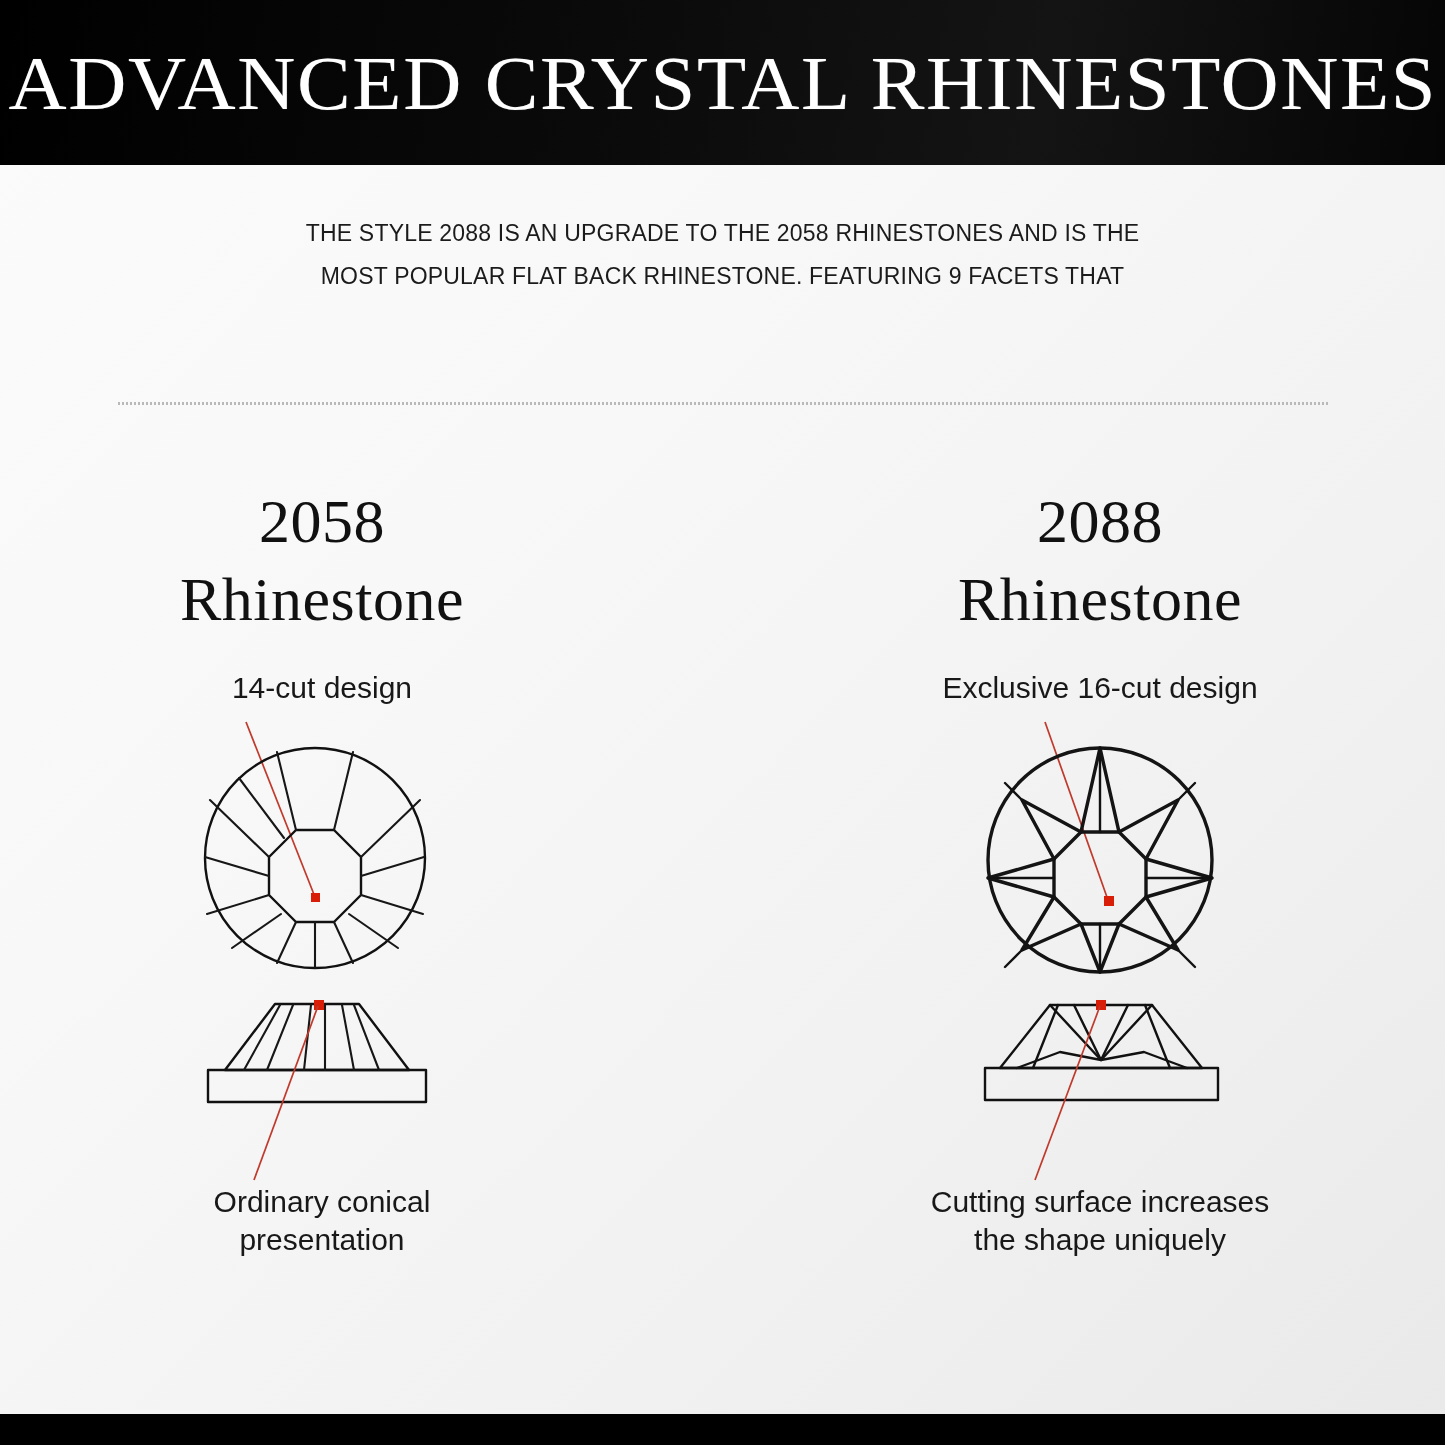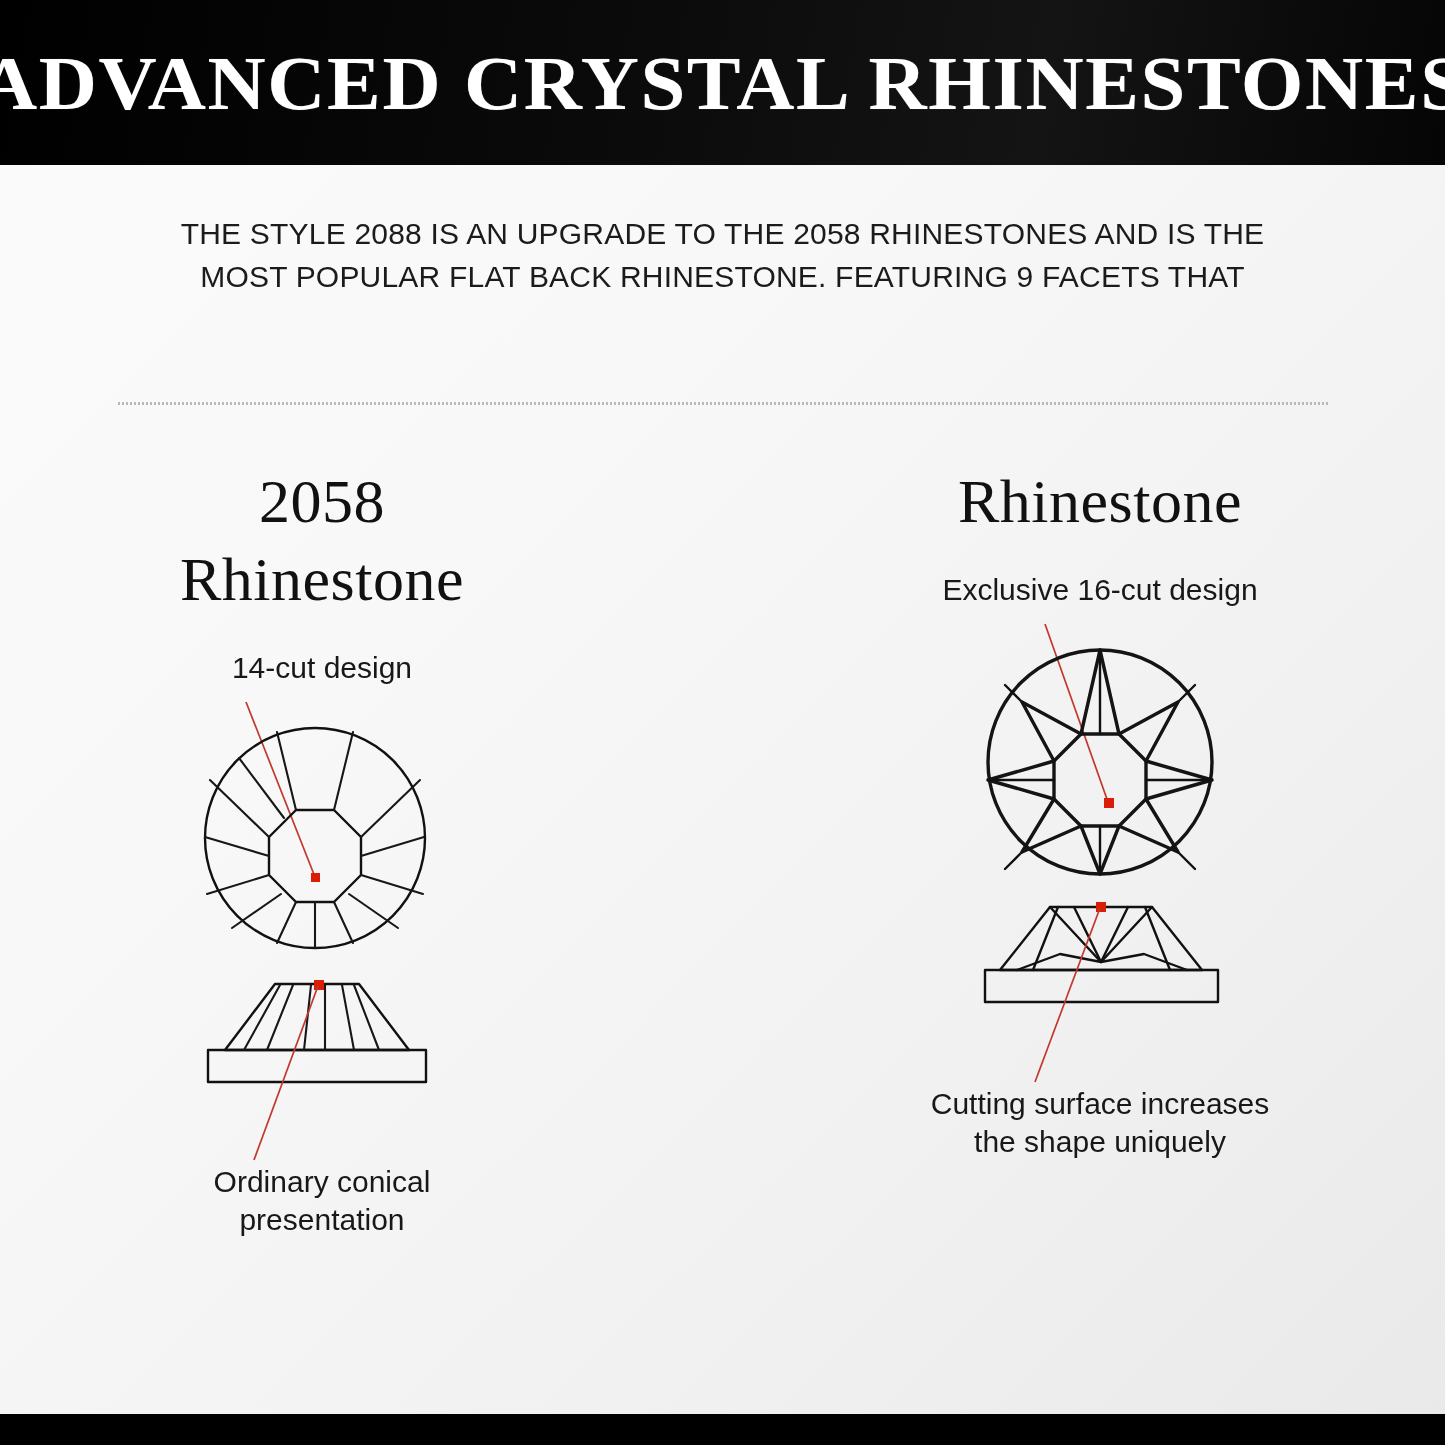--- a/index.html
+++ b/index.html
@@ -26,21 +26,20 @@
   #header-banner {
     position: absolute;
     left: 0;
     top: 0;
     width: 1445px;
     height: 165px;
     background: linear-gradient(100deg, #000000 0%, #0b0b0b 45%, #141414 72%, #050505 100%);
     display: flex;
     align-items: center;
     justify-content: center;
-    font-weight: bold;
   }
   #header-title {
     font-family: "Liberation Serif", "DejaVu Serif", serif;
     color: #ffffff;
     font-size: 76px;
     letter-spacing: 1.5px;
     line-height: 1;
     white-space: nowrap;
     transform: scaleX(1.06);
     text-shadow: 0 0 1px rgba(255,255,255,0.35);
@@ -48,21 +47,21 @@
 
   
   #intro-block {
     position: absolute;
     left: 95px;
     top: 212px;
     width: 1255px;
     text-align: center;
   }
   .intro-line {
-    font-size: 30px;
+    font-size: 23px;
     color: #1b1b1b;
     line-height: 43px;
     letter-spacing: 0.2px;
     white-space: nowrap;
   }
 
   
   #divider {
     position: absolute;
     left: 118px;
@@ -85,20 +84,21 @@
   }
   #column-left  { left: 22px; }
   #column-right { left: 800px; }
 
   .stone-heading {
     font-family: "Liberation Serif", "DejaVu Serif", serif;
     color: #111111;
     font-size: 62px;
     line-height: 78px;
     letter-spacing: 0.5px;
+    margin-top: 20px;
   }
   .stone-heading .code-line { display: block; }
   .stone-heading .word-line { display: block; }
 
   
   .figure-area {
     position: relative;
     width: 600px;
     height: 640px;
     margin-top: 22px;
@@ -223,20 +223,21 @@
 
         <text class="anno-text" x="300" y="552" text-anchor="middle">Ordinary conical</text>
         <text class="anno-text" x="300" y="590" text-anchor="middle">presentation</text>
       </svg>
     </div>
   </div>
 
   <div class="column" id="column-right">
 
     <div class="stone-heading">
+      <span class="code-line">2088</span>
       <span class="word-line">Rhinestone</span>
     </div>
 
     <div class="figure-area">
       <svg width="600" height="640" viewBox="0 0 600 640" xmlns="http://www.w3.org/2000/svg">
 
         <text class="anno-text" x="300" y="38" text-anchor="middle">Exclusive 16-cut design</text>
 
         <line class="leader" x1="245" y1="62" x2="308" y2="240"></line>
         <rect class="leader-dot" x="304" y="236" width="10" height="10"></rect>

